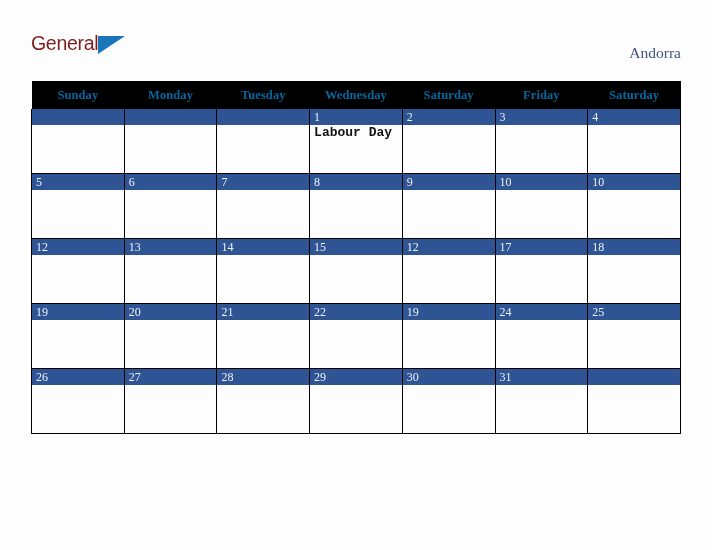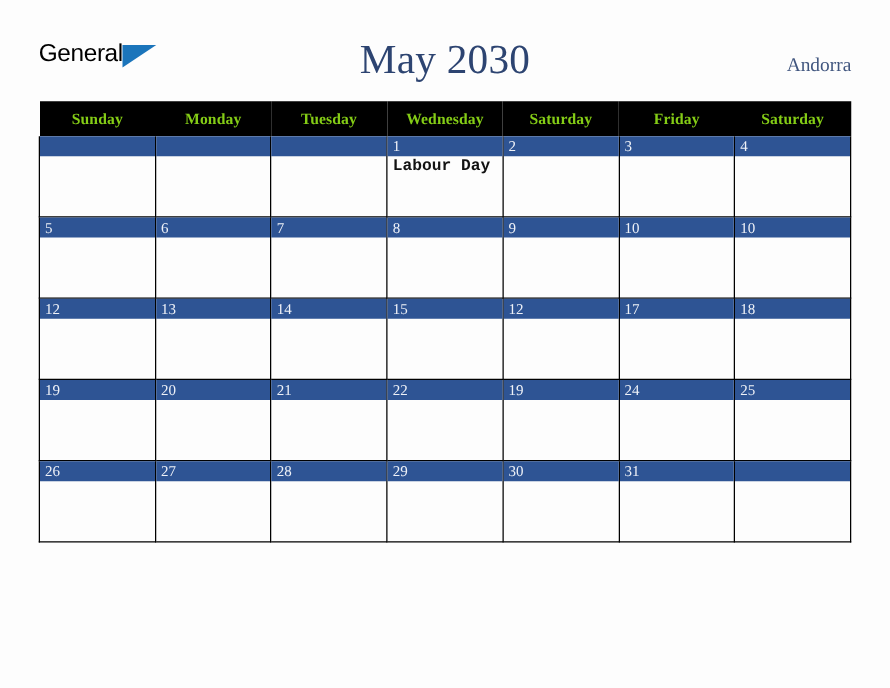--- a/index.html
+++ b/index.html
@@ -31,21 +31,21 @@
     width: 190px;
     height: 44px;
   }
   .logo-line1 {
     position: absolute;
     left: 0;
     top: 0;
     font-family: "Liberation Sans", sans-serif;
     font-size: 19.5px;
     letter-spacing: -0.3px;
-    color: #000000;
+    color: #7f1d1d;
     line-height: 21px;
     white-space: nowrap;
   }
   .logo-triangle {
     position: absolute;
     left: 67px;
     top: 3px;
     width: 0;
     height: 0;
     border-top: 18px solid #1b75bb;
@@ -92,21 +92,21 @@
   #calendar-table {
     position: absolute;
     left: 31px;
     top: 81px;
     width: 650px;
     border-collapse: collapse;
     table-layout: fixed;
   }
   #calendar-table th {
     background: #000000;
-    color: #84cc16;
+    color: #0369a1;
     font-family: "Liberation Serif", serif;
     font-weight: bold;
     font-size: 12.5px;
     height: 20px;
     padding: 4px;
     text-align: center;
     border: none;
     letter-spacing: 0.1px;
   }
   #calendar-table td {
@@ -159,21 +159,20 @@
 <body>
 
 <div id="header-area">
 
   <div id="brand-logo">
     <span class="logo-line1">General</span>
     <span class="logo-triangle"></span>
     <span class="logo-line2">Blue</span>
   </div>
 
-  <div id="page-title">May 2030</div>
 
   <div id="country-label">Andorra</div>
 
 </div>
 
 <table id="calendar-table">
   <thead>
     <tr id="weekday-header-row">
         <th>Sunday</th>
         <th>Monday</th>

